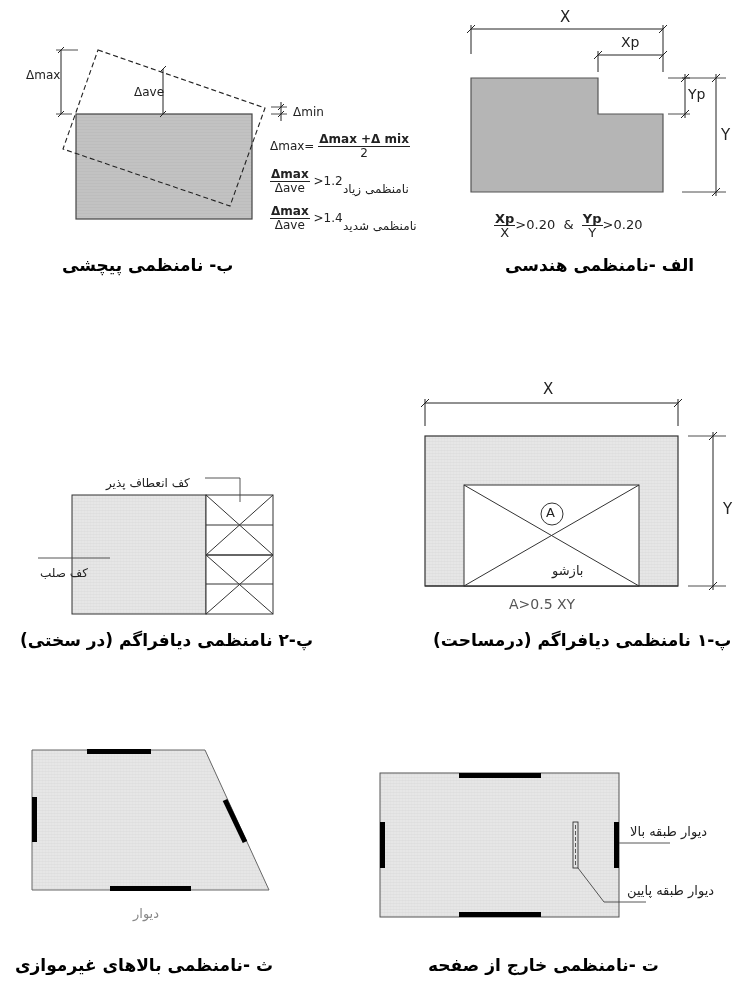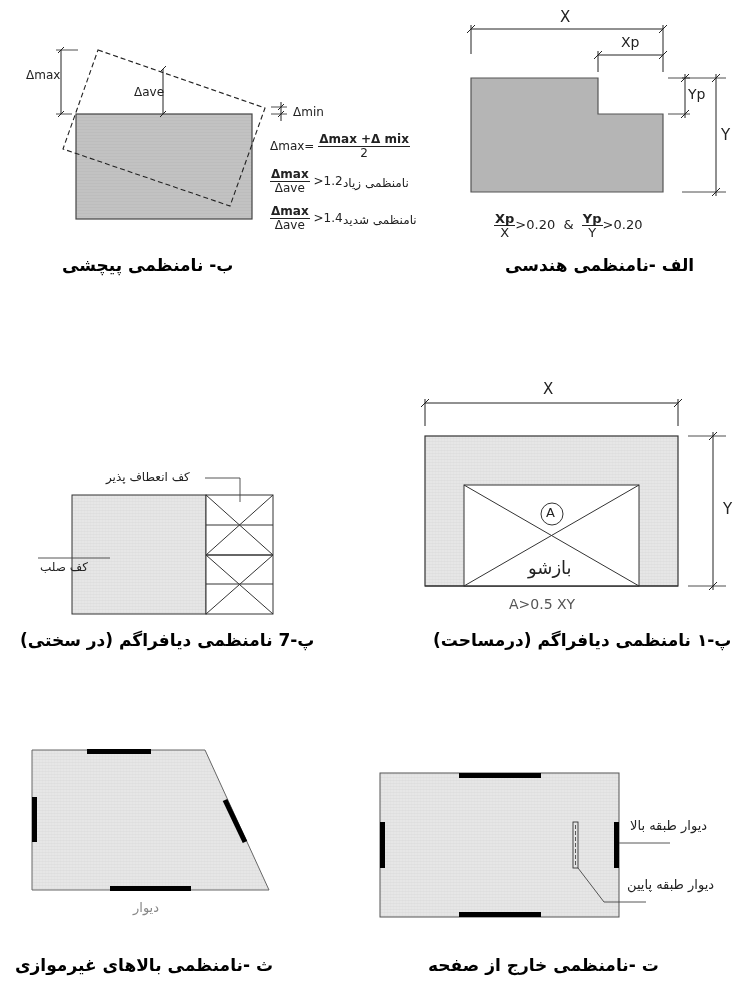--- a/index.html
+++ b/index.html
@@ -1,20 +1,20 @@
 <!DOCTYPE html>
 <html><head>
 <meta charset="utf-8">
 <style>
   html, body { margin:0; padding:0; background:#ffffff; }
   body { width:752px; height:988px; position:relative; overflow:hidden; font-family:"DejaVu Sans", sans-serif; color:#000; }
   svg.canvas { position:absolute; left:0; top:0; }
   .lbl { position:absolute; white-space:nowrap; font-family:"DejaVu Sans", sans-serif; }
   .title { font-weight:bold; font-size:17px; direction:rtl;text-align:center; }
-  .note { font-size:12px; direction:rtl; color:#222; }
+  .note { font-size:12px; direction:rtl; color:#222;margin-top:6px; }
   .math { font-size:12px; color:#222; direction:ltr; }
   .frac { display:inline-block; vertical-align:middle; text-align:center; line-height:13px; }
   .frac .num { display:block; border-bottom:1px solid #222; padding:0 1px;font-weight:bold; }
   .frac .den { display:block; }
 </style>
 </head>
 <body>
 
 <svg class="canvas" width="752" height="988" viewBox="0 0 752 988">
   <defs>
@@ -179,26 +179,26 @@
   &nbsp;<span>&amp;</span>&nbsp;
   <span class="frac">
     <span class="num">Yp</span>
     <span class="den">Y</span>
   </span><span>&gt;0.20</span>
 </div>
 <div class="lbl title" style="left:505px;top:255px;">الف -نامنظمی هندسی</div>
 
 <div class="lbl note" style="left:106px;top:470px;">کف انعطاف پذیر</div>
 <div class="lbl note" style="left:40px;top:560px;">کف صلب</div>
-<div class="lbl title" style="left:20px;top:630px;">پ-7 نامنظمی دیافراگم (در سختی)</div>
+<div class="lbl title" style="left:20px;top:630px;">پ-۲ نامنظمی دیافراگم (در سختی)</div>
 
 <div class="lbl math" style="left:543px;top:380px;font-size:15px;">X</div>
 <div class="lbl math" style="left:723px;top:500px;font-size:15px;">Y</div>
 <div class="lbl math" style="left:546px;top:505px;font-size:13px;">A</div>
-<div class="lbl note" style="left:528px;top:557px;font-size:18px;">بازشو</div>
+<div class="lbl note" style="left:552px;top:557px;font-size:13px;">بازشو</div>
 <div class="lbl math" style="left:509px;top:596px;font-size:14px;color:#555;">A&gt;0.5  XY</div>
 <div class="lbl title" style="left:433px;top:630px;">پ-۱ نامنظمی دیافراگم (درمساحت)</div>
 
 <div class="lbl note" style="left:133px;top:900px;color:#888;font-size:13px;">دیوار</div>
 <div class="lbl title" style="left:15px;top:955px;">ث -نامنظمی بالا‌های غیرموازی</div>
 
 <div class="lbl note" style="left:630px;top:818px;font-size:13px;">دیوار طبقه بالا</div>
 <div class="lbl note" style="left:627px;top:877px;font-size:13px;">دیوار طبقه پایین</div>
 <div class="lbl title" style="left:428px;top:955px;">ت -نامنظمی خارج از صفحه</div>
 

